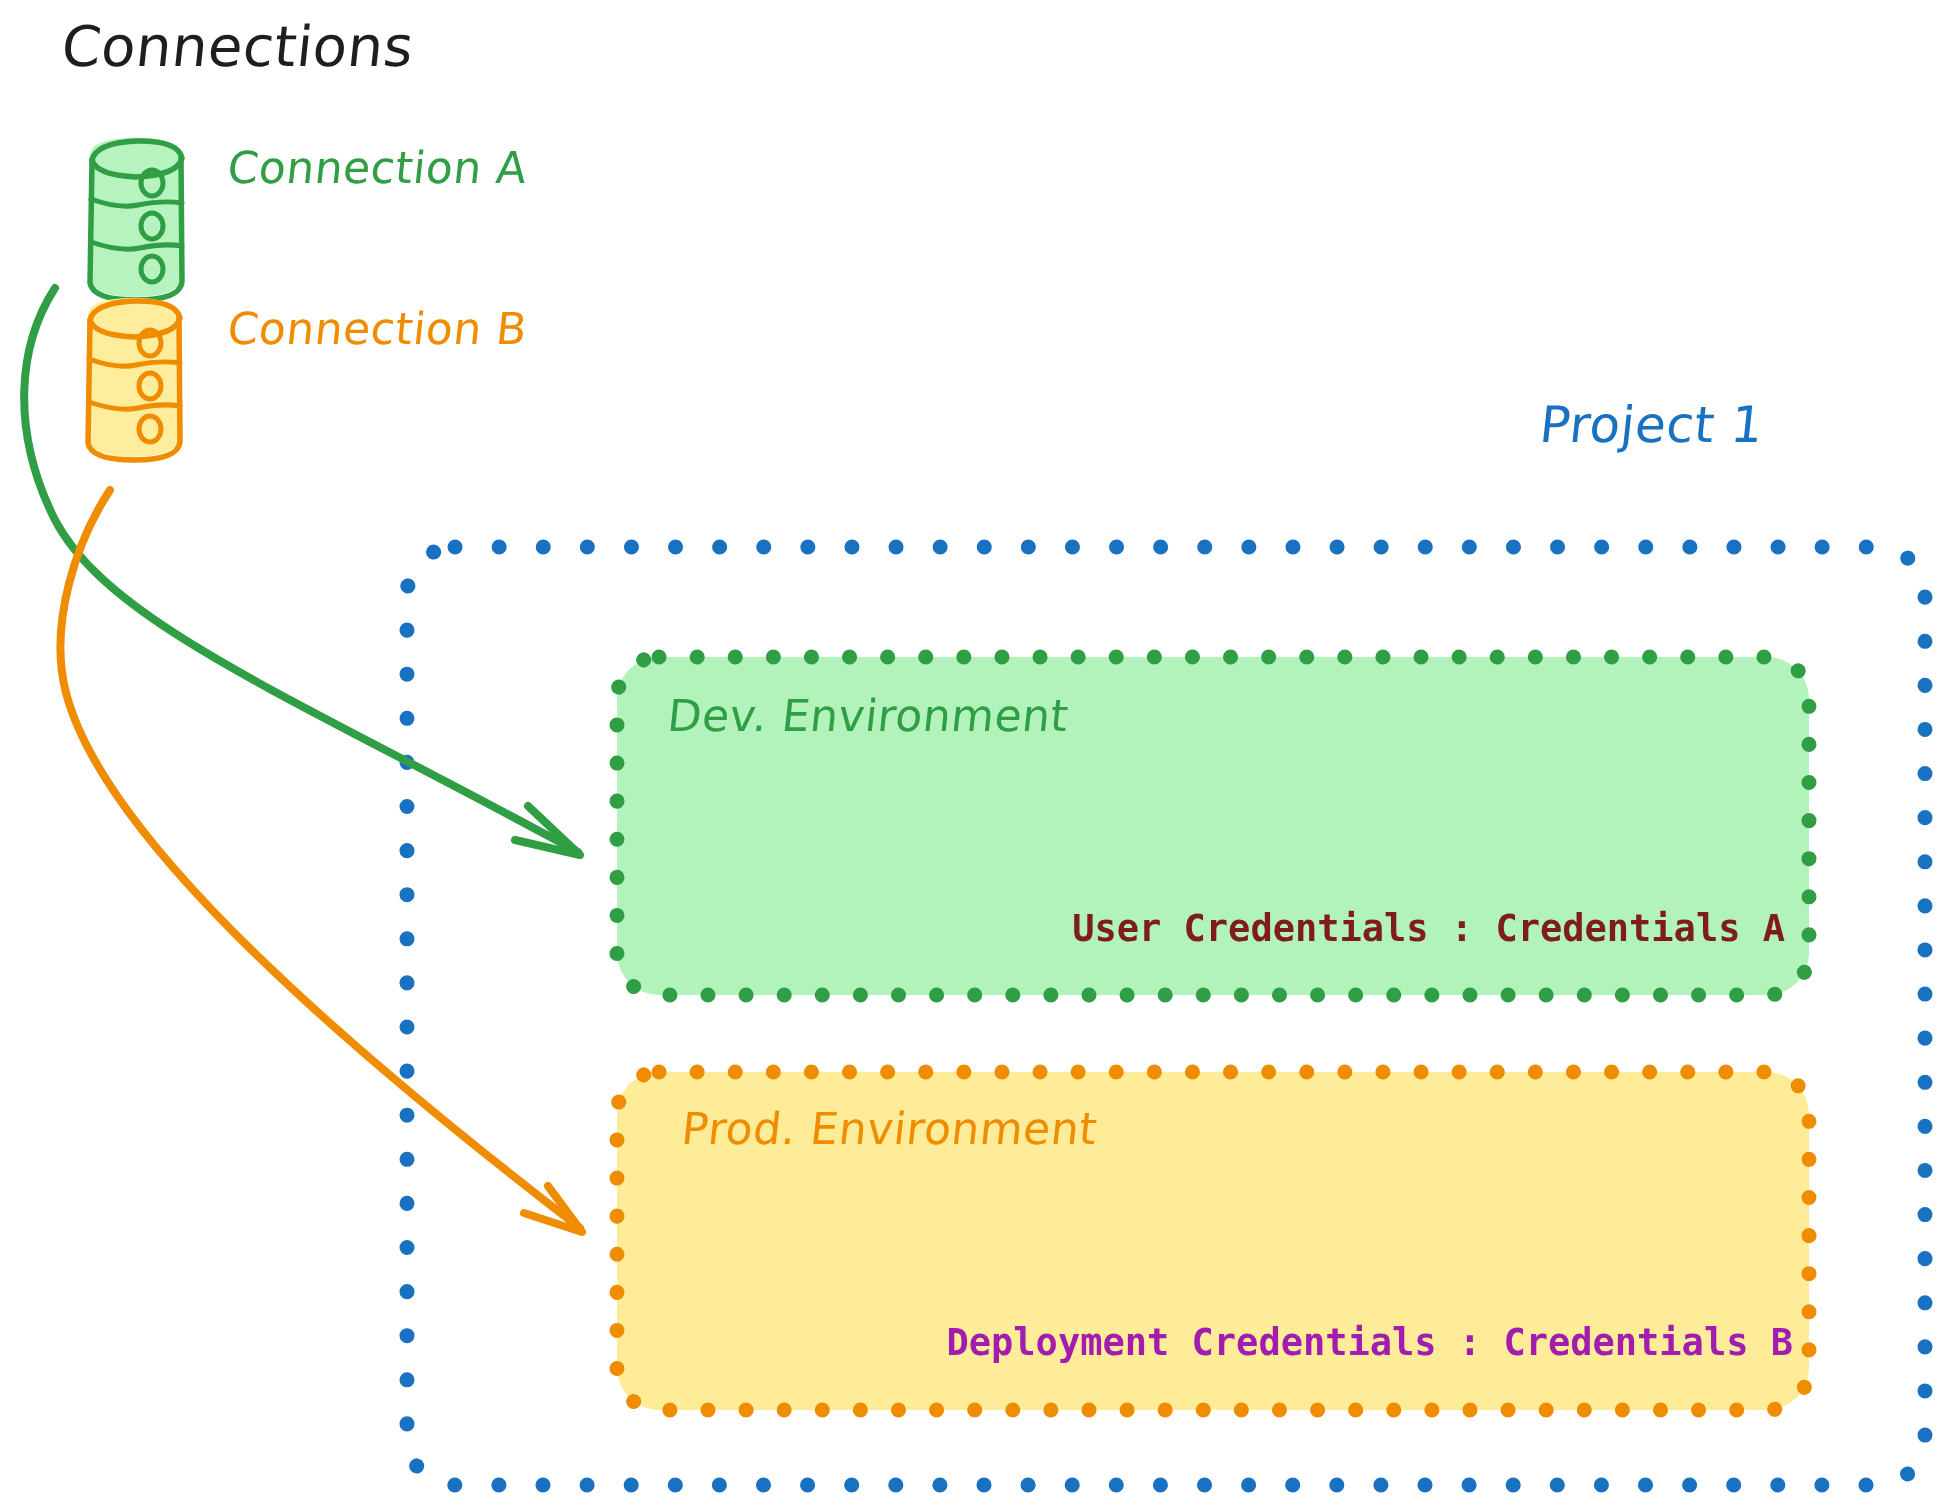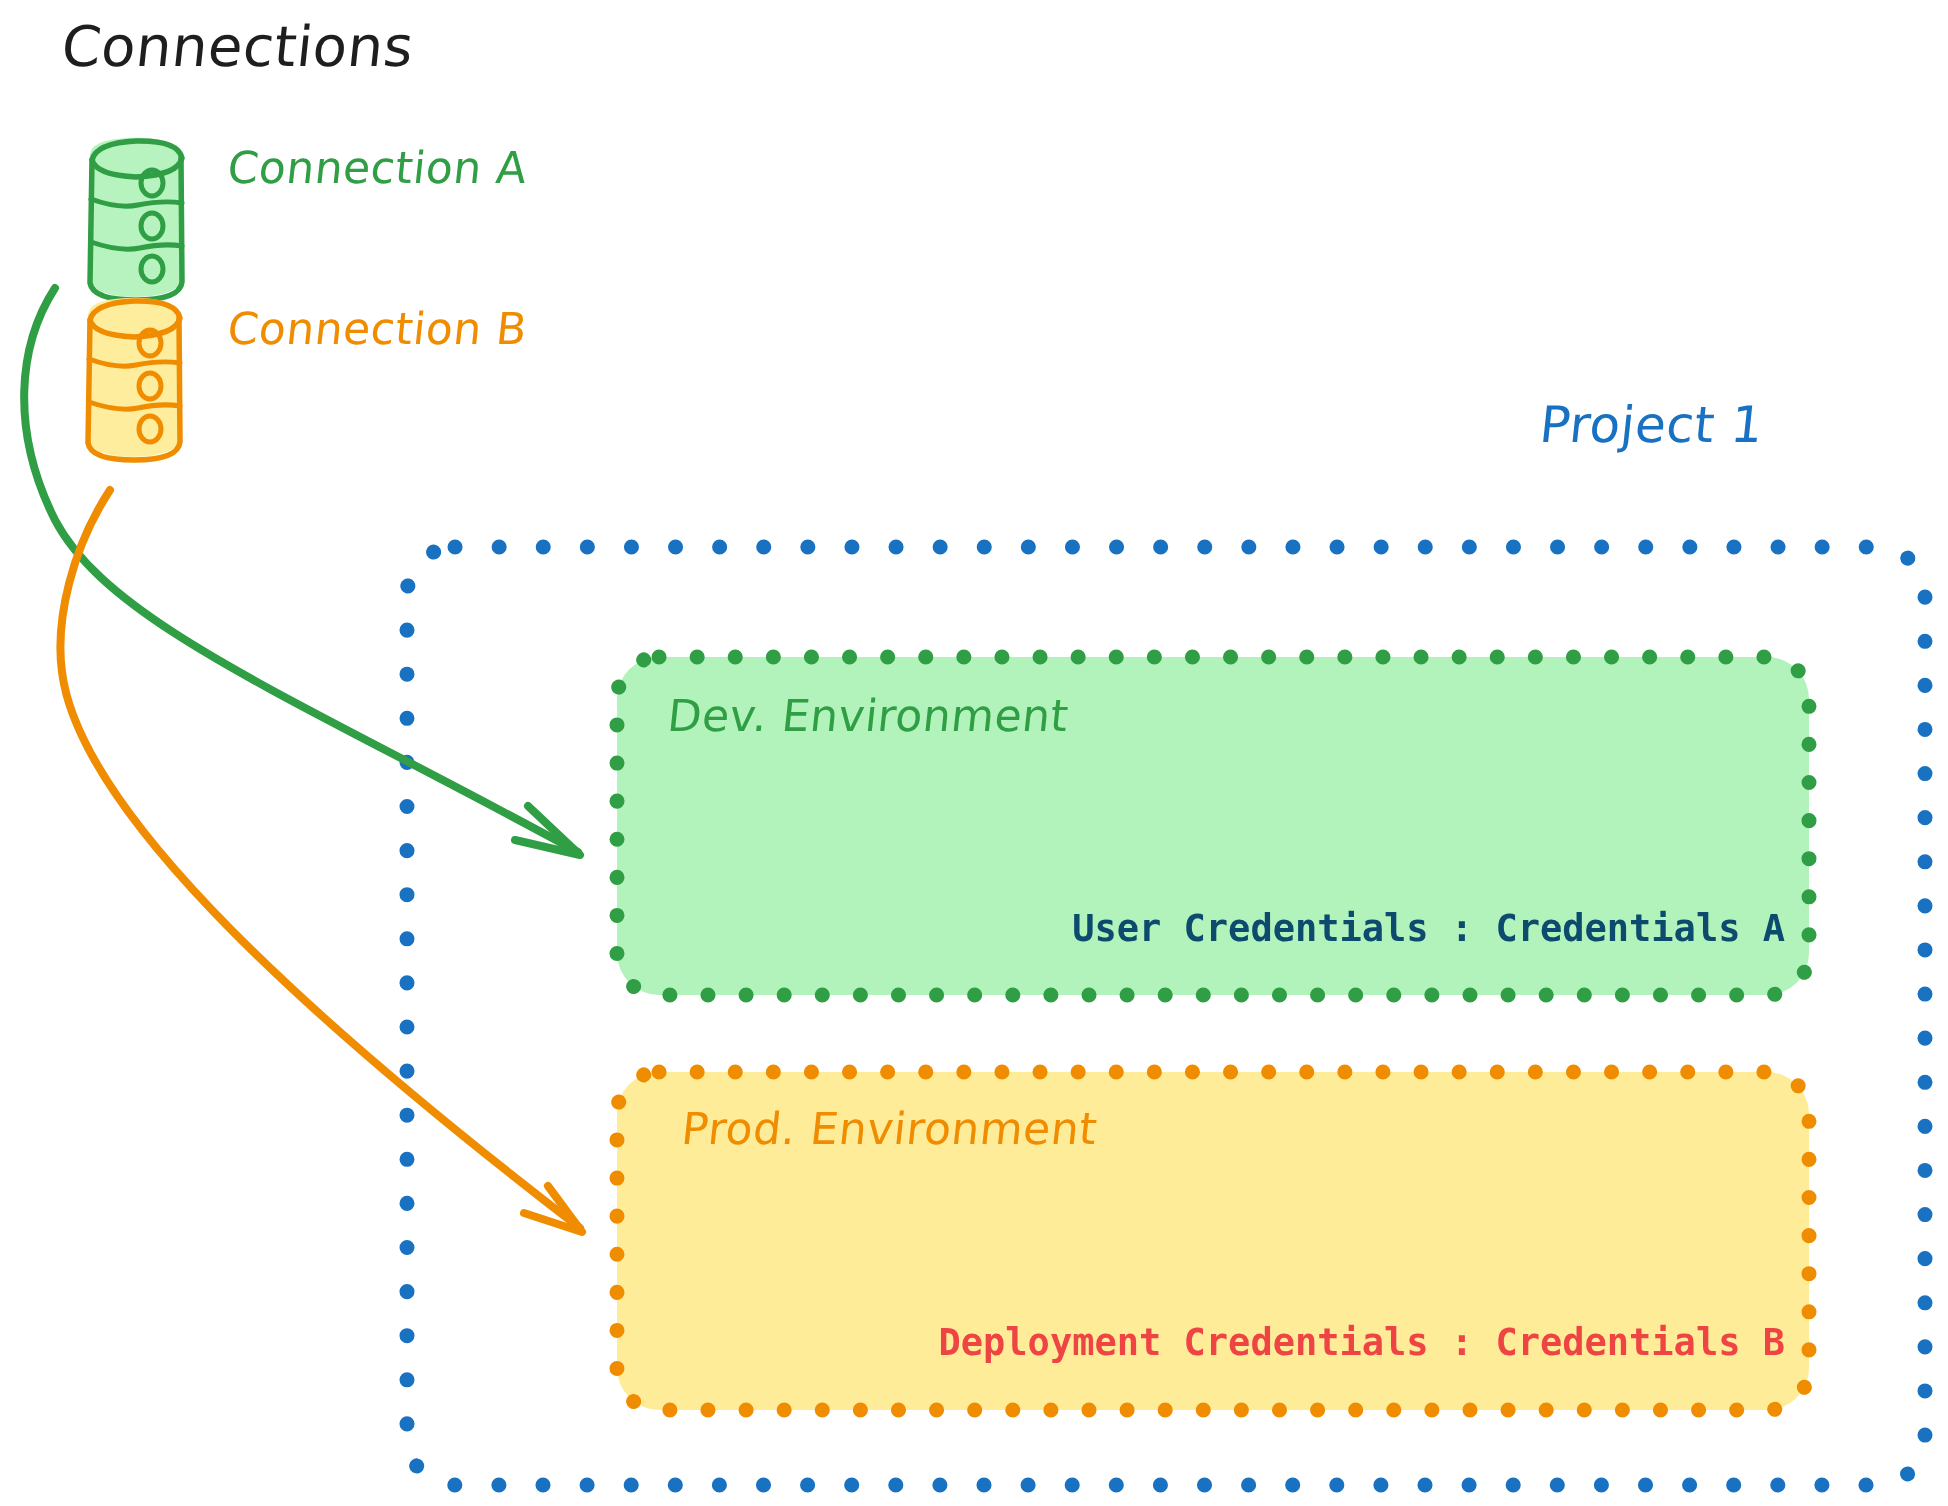--- a/index.html
+++ b/index.html
@@ -74,27 +74,27 @@
   #label-prod-env {
     left: 682px;
     top: 1103px;
     font-size: 44px;
     color: #f08c00;
   }
   #label-dev-creds {
     right: 163px;
     top: 907px;
     font-size: 37px;
-    color: #0c4a6e;
+    color: #7f1d1d;
   }
   #label-prod-creds {
-    right: 163px;
+    right: 155px;
     top: 1321px;
     font-size: 37px;
-    color: #ef4444;
+    color: #a21caf;
   }
 </style>
 </head>
 <body>
 
 <div id="canvas">
 
   <svg id="sketch" viewBox="0 0 1948 1506" xmlns="http://www.w3.org/2000/svg">
 
     <g>

